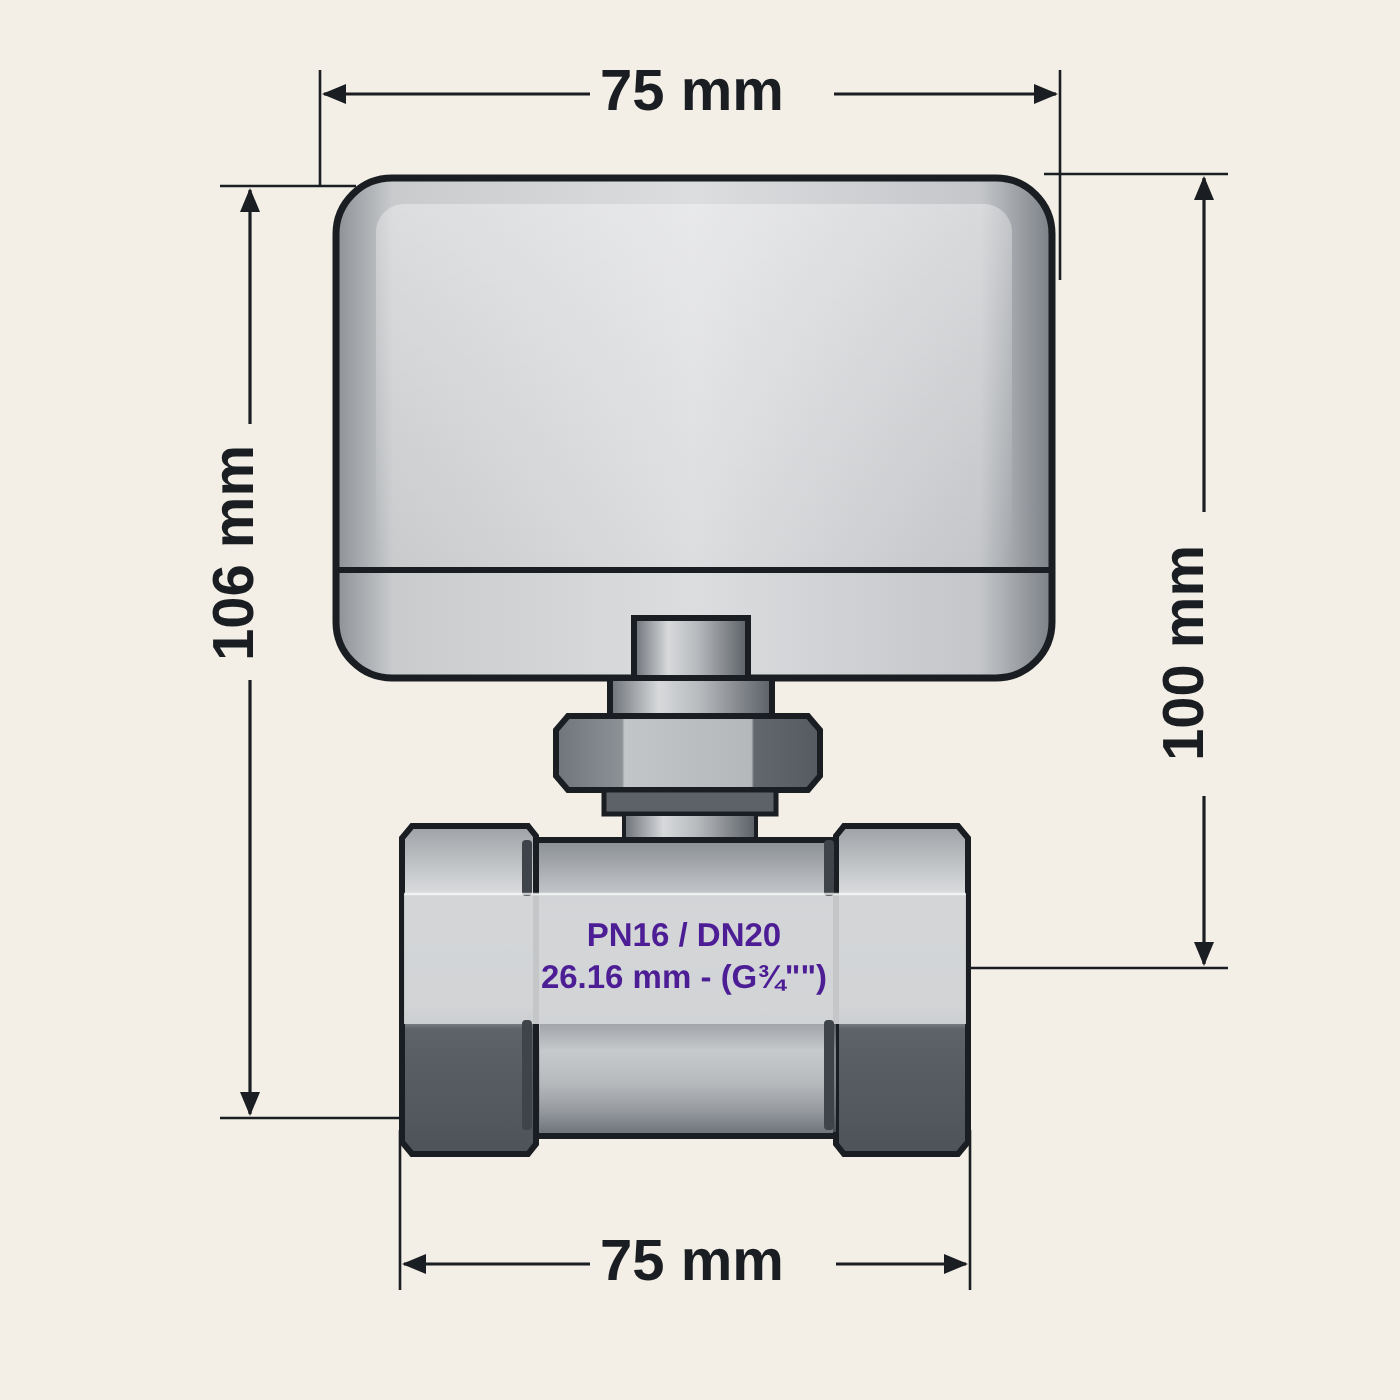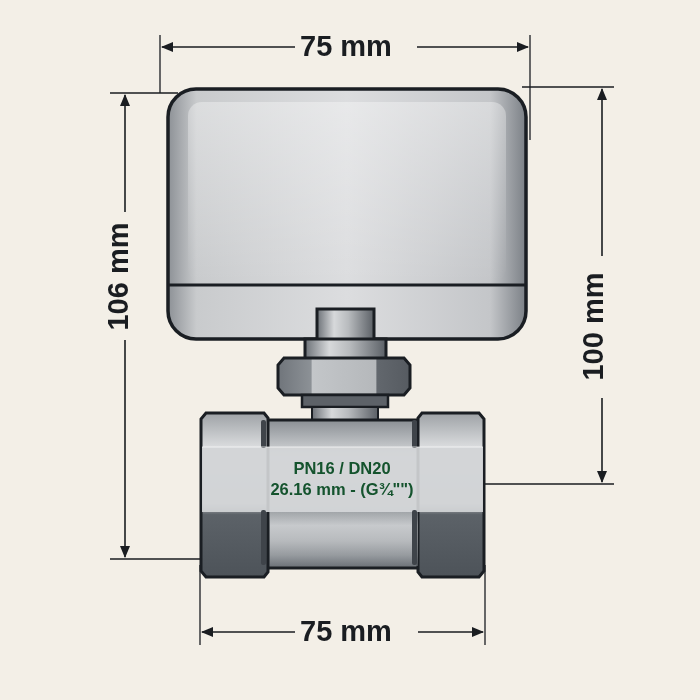--- a/index.html
+++ b/index.html
@@ -1,20 +1,20 @@
 <!DOCTYPE html>
 <html><head>
   <meta charset="utf-8">
   <style>
     html, body { margin:0; padding:0; }
     body { width:700px; height:700px; background:#f3efe7; overflow:hidden; position:relative; font-family:"Liberation Sans", sans-serif; }
     #stage { position:absolute; left:12px; top:0; width:700px; height:580px; }
     .dim-label { position:absolute; font-weight:bold; color:#1a1d21; font-size:29px; white-space:nowrap; background:#f3efe7; padding:0 4px; line-height:1; }
     .dim-label.vertical { transform-origin:center center; }
-    .body-label { position:absolute; font-weight:bold; color:#14532d; font-size:16.5px; text-align:center; line-height:1.3; white-space:nowrap; }
+    .body-label { position:absolute; font-weight:bold; color:#4c1d95; font-size:16.5px; text-align:center; line-height:1.3; white-space:nowrap; }
   </style>
 </head>
 <body>
 
 <div id="stage">
   <svg width="700" height="700" viewBox="0 0 700 700" xmlns="http://www.w3.org/2000/svg">
     <defs>
       <linearGradient id="actGrad" x1="0" y1="0" x2="1" y2="0">
         <stop offset="0" stop-color="#8d9196"></stop>
         <stop offset="0.08" stop-color="#c9cbcd"></stop>

